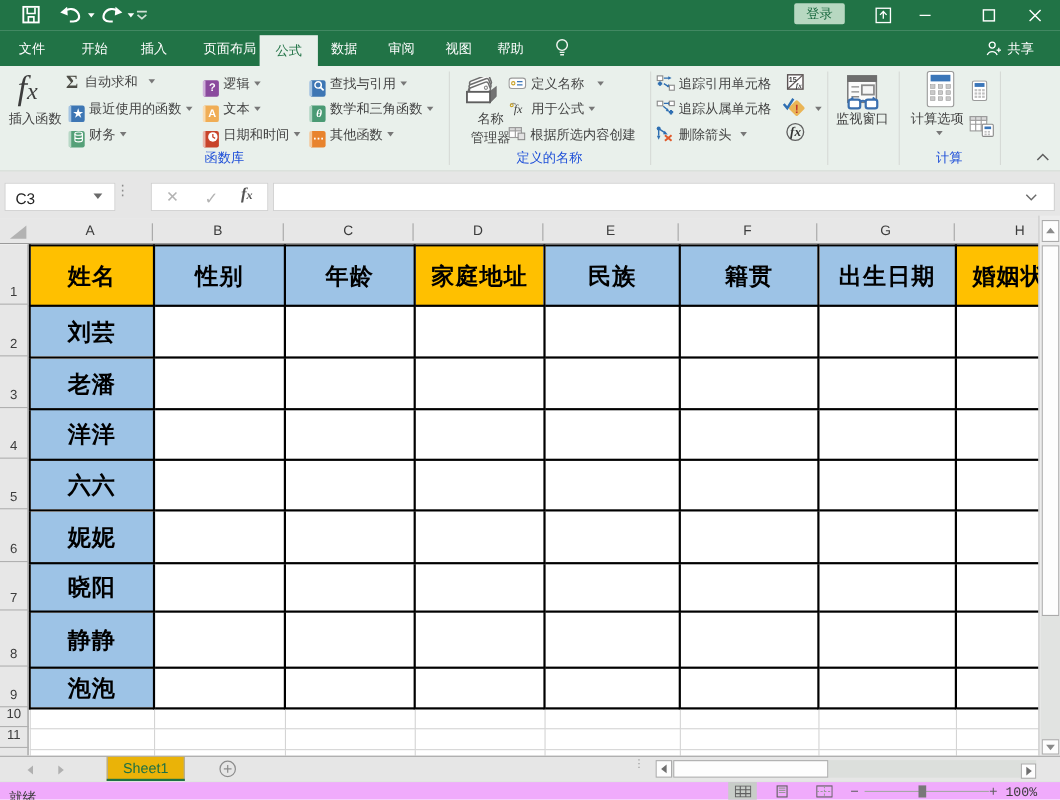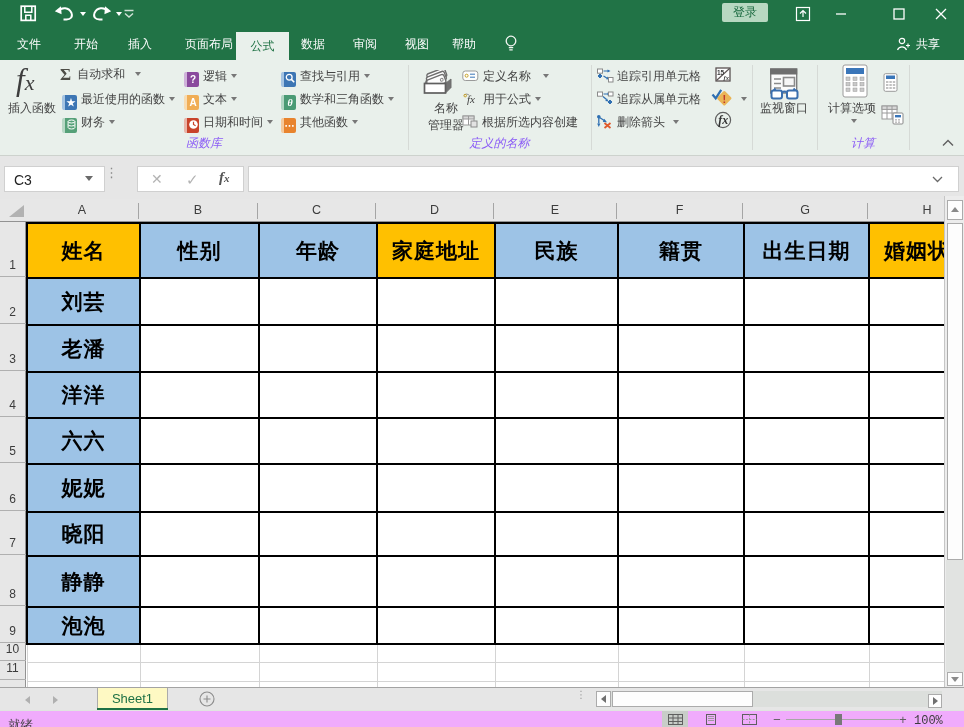--- a/index.html
+++ b/index.html
@@ -16,21 +16,21 @@
 .rtab{top:0;height:32px;line-height:32px;color:#fdfdfd;font-size:12px;text-align:center;}
 #seltab{left:236px;top:4px;width:53px;height:28px;background:#e9f0eb;color:#217346;line-height:28px;text-align:center;font-size:12px;}
 
 #ribbon{left:0;top:60px;width:964px;height:95px;background:#e9f0eb;border-bottom:1px solid #cdd2cd;}
 .vsep{top:5px;width:1px;height:85px;background:#d6dad6;}
 .ritem{height:16px;line-height:16px;font-size:12px;color:#444;white-space:nowrap;}
 .ric{display:inline-block;width:15px;height:15px;vertical-align:-3px;margin-right:4px;border-radius:2px;
   color:#fff;font-size:10px;line-height:15px;text-align:center;font-weight:bold;box-sizing:border-box;}
 .car{display:inline-block;width:0;height:0;border-left:3.5px solid transparent;border-right:3.5px solid transparent;
   border-top:4px solid #777;vertical-align:2px;margin-left:4px;}
-.glabel{top:75px;height:14px;font-size:12px;color:#8b5cf6;text-align:center;font-style:italic;}
+.glabel{top:75px;height:14px;font-size:12px;color:#1d4ed8;text-align:center;}
 .bigbtn{font-size:12px;color:#444;text-align:center;}
 
 #fbar{left:0;top:156px;width:964px;height:43px;background:#e6e6e6;}
 .wbox{top:10px;height:26px;background:#fff;border:1px solid #d0d0d0;box-sizing:border-box;}
 
 #colhead{left:0;top:199px;width:964px;height:23px;background:#e7e7e7;border-bottom:1px solid #929292;box-sizing:border-box;}
 .chd{top:4px;height:16px;text-align:center;font-size:12.5px;color:#3c3c3c;border-right:1px solid #a5a5a5;}
 
 #grid{left:0;top:222px;width:964px;height:465px;background:#fff;overflow:hidden;}
 #rowhead{left:0;top:0;width:26px;height:465px;background:#e7e7e7;border-right:1px solid #929292;box-sizing:border-box;}
@@ -484,21 +484,21 @@
   <div class="abs" style="left:6px;top:11px;width:0;height:0;border-left:4px solid transparent;border-right:4px solid transparent;border-bottom:5px solid #8a8a8a;"></div>
   <div class="abs" style="left:1px;top:364px;width:19px;height:112px;background:#e1e3e1;"></div>
   <div class="abs sbtn" style="left:2px;top:27px;width:16px;height:337px;"></div>
   <div class="abs sbtn" style="left:2px;top:476px;width:16px;height:14px;"></div>
   <div class="abs" style="left:6px;top:481px;width:0;height:0;border-left:4px solid transparent;border-right:4px solid transparent;border-top:5px solid #8a8a8a;"></div>
 </div>
 
 <div id="tabbar" class="abs">
   <div class="abs" style="left:25px;top:8px;width:0;height:0;border-top:4px solid transparent;border-bottom:4px solid transparent;border-right:5px solid #b0b0b0;"></div>
   <div class="abs" style="left:53px;top:8px;width:0;height:0;border-top:4px solid transparent;border-bottom:4px solid transparent;border-left:5px solid #b0b0b0;"></div>
-  <div class="abs" style="left:97px;top:0;width:71px;height:22px;background:#fef9c3;border-left:1px solid #ababab;border-right:1px solid #ababab;box-sizing:border-box;text-align:center;line-height:21px;font-size:13px;color:#1e7145;">Sheet1</div>
+  <div class="abs" style="left:97px;top:0;width:71px;height:22px;background:#eab308;border-left:1px solid #ababab;border-right:1px solid #ababab;box-sizing:border-box;text-align:center;line-height:21px;font-size:13px;color:#1e7145;">Sheet1</div>
   <div class="abs" style="left:97px;top:20px;width:71px;height:3px;background:#1e7145;"></div>
   <svg class="abs" style="left:199px;top:3px" width="16" height="16" viewBox="0 0 16 16">
     <circle cx="8" cy="8" r="7" fill="none" stroke="#8c8c8c" stroke-width="1.1"></circle>
     <path d="M8 4.5 V11.5 M4.5 8 H11.5" stroke="#8c8c8c" stroke-width="1.1"></path>
   </svg>
   <div class="abs" style="left:576px;top:4px;color:#9a9a9a;font-size:10px;line-height:5px;">⋮</div>
   <div class="abs" style="left:610px;top:3px;width:332px;height:16px;background:#dcdfdc;"></div>
   <div class="abs sbtn" style="left:596px;top:3px;width:15px;height:16px;"></div>
   <div class="abs" style="left:601px;top:7px;width:0;height:0;border-top:4px solid transparent;border-bottom:4px solid transparent;border-right:5px solid #6f6f6f;"></div>
   <div class="abs sbtn" style="left:612px;top:3px;width:141px;height:16px;"></div>

